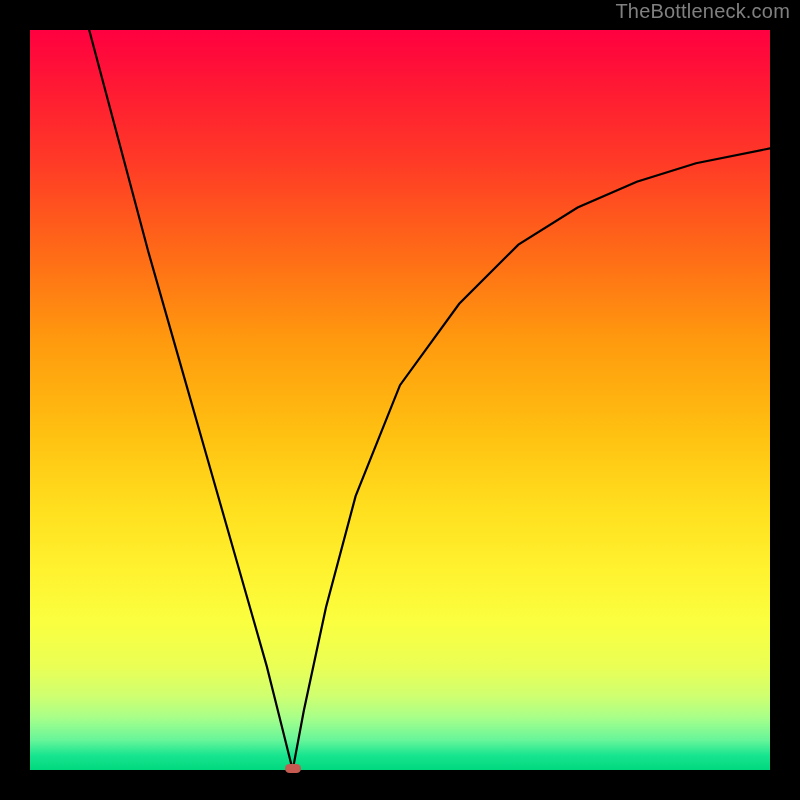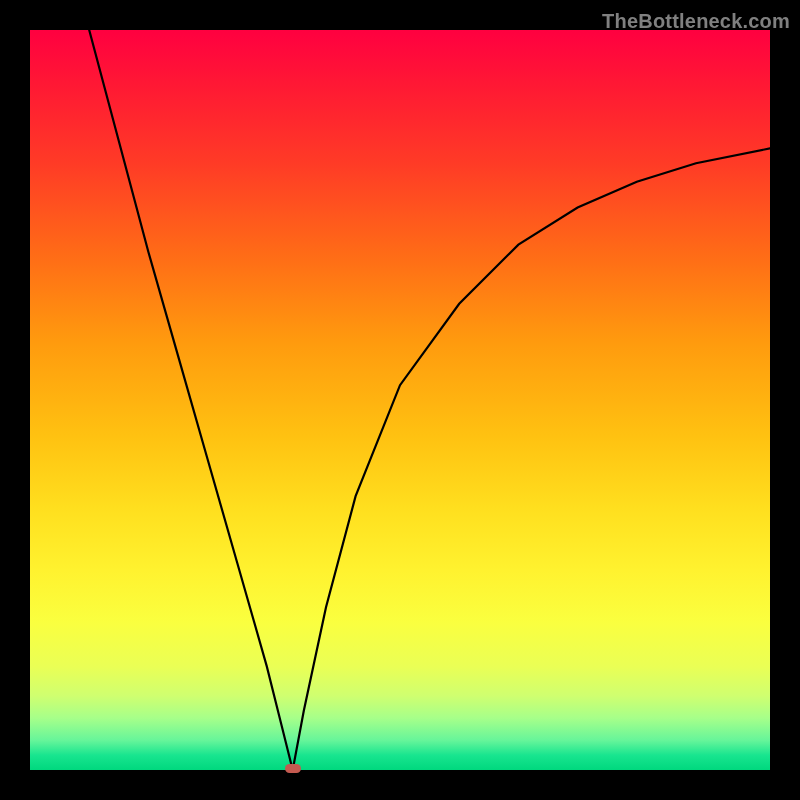--- a/index.html
+++ b/index.html
@@ -36,25 +36,25 @@
       #eaff55 86%,
       #cfff70 90%,
       #a6ff8a 93%,
       #66f59a 96%,
       #18e58f 98%,
       #00d87e 100%
     );
   }
   .watermark {
     position: absolute;
-    top: 10px;
+    top: 0;
     right: 10px;
     color: #808080;
     font-size: 20px;
-    font-weight: 700;
+    font-weight: 400;
     letter-spacing: 0.2px;
     font-family: Arial, Helvetica, sans-serif;
   }
   svg.curve {
     position: absolute;
     left: 0;
     top: 0;
     width: 740px;
     height: 740px;
   }

